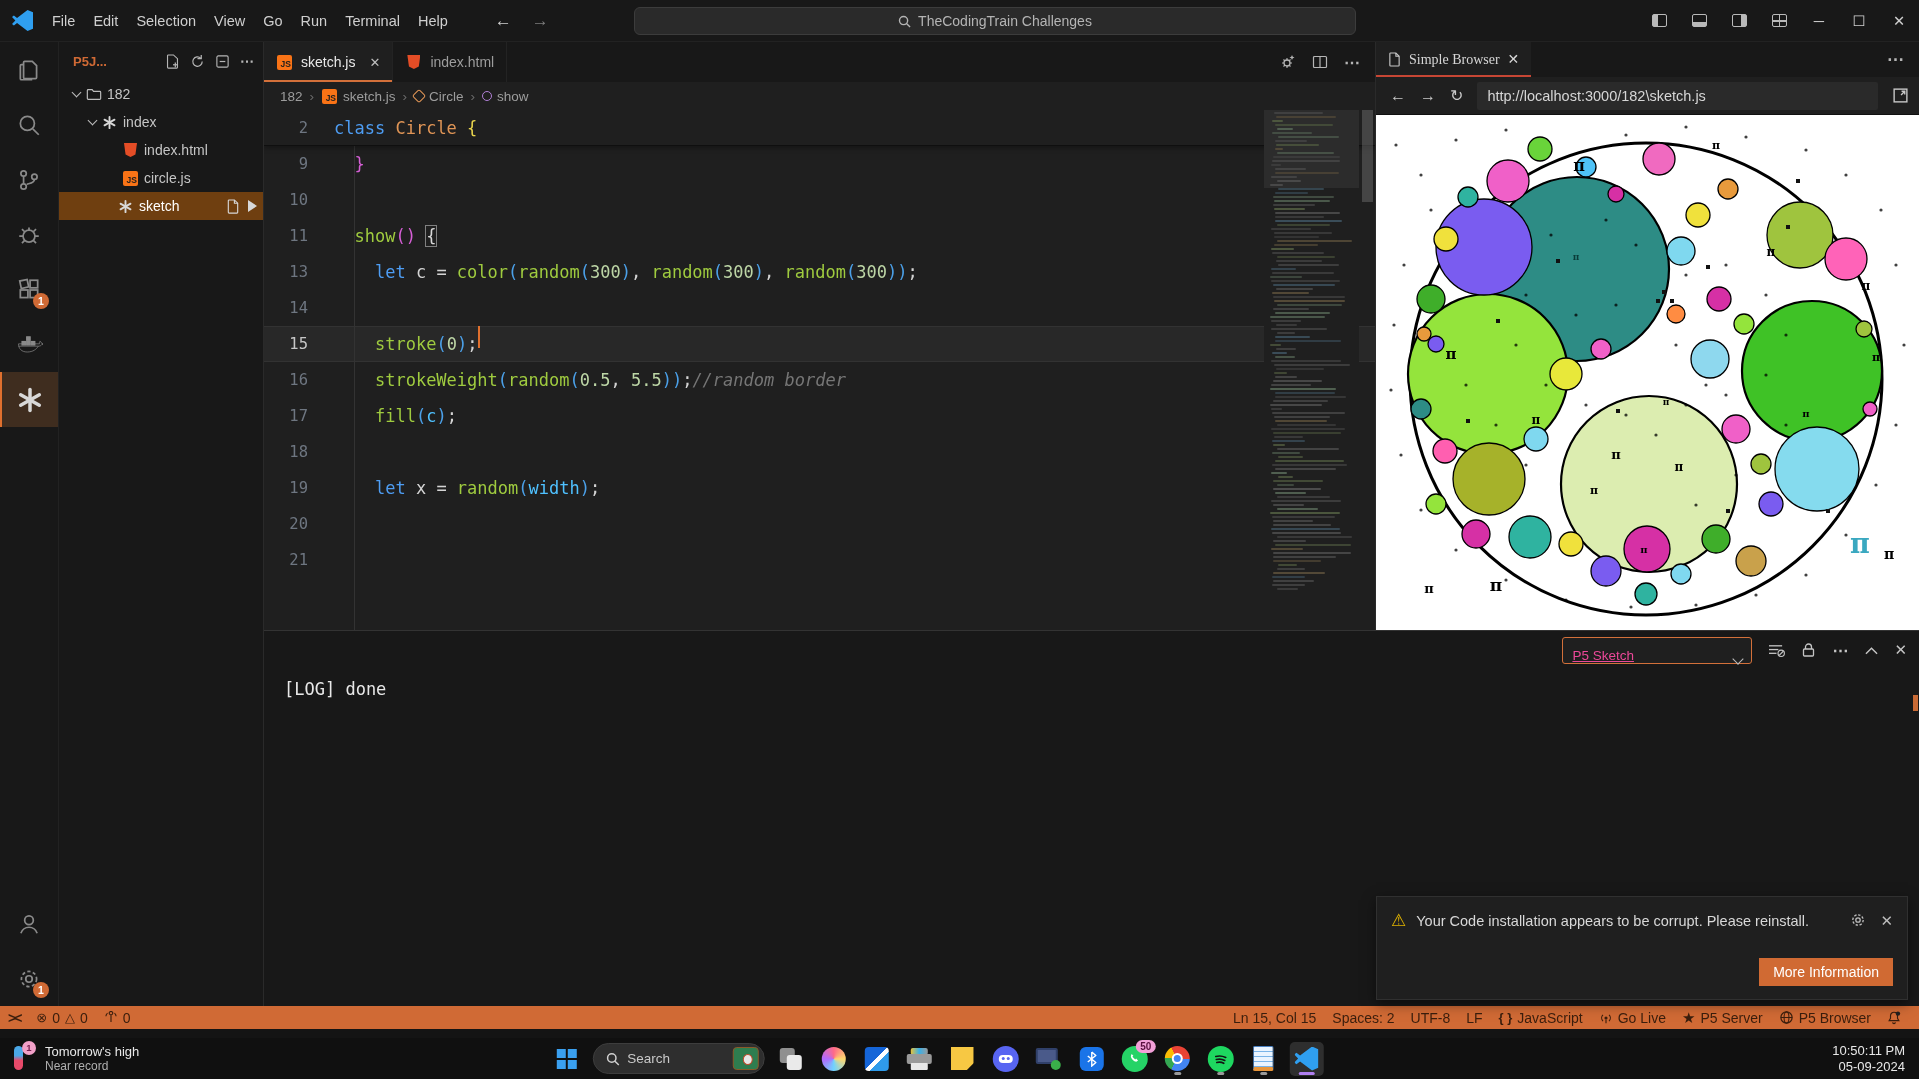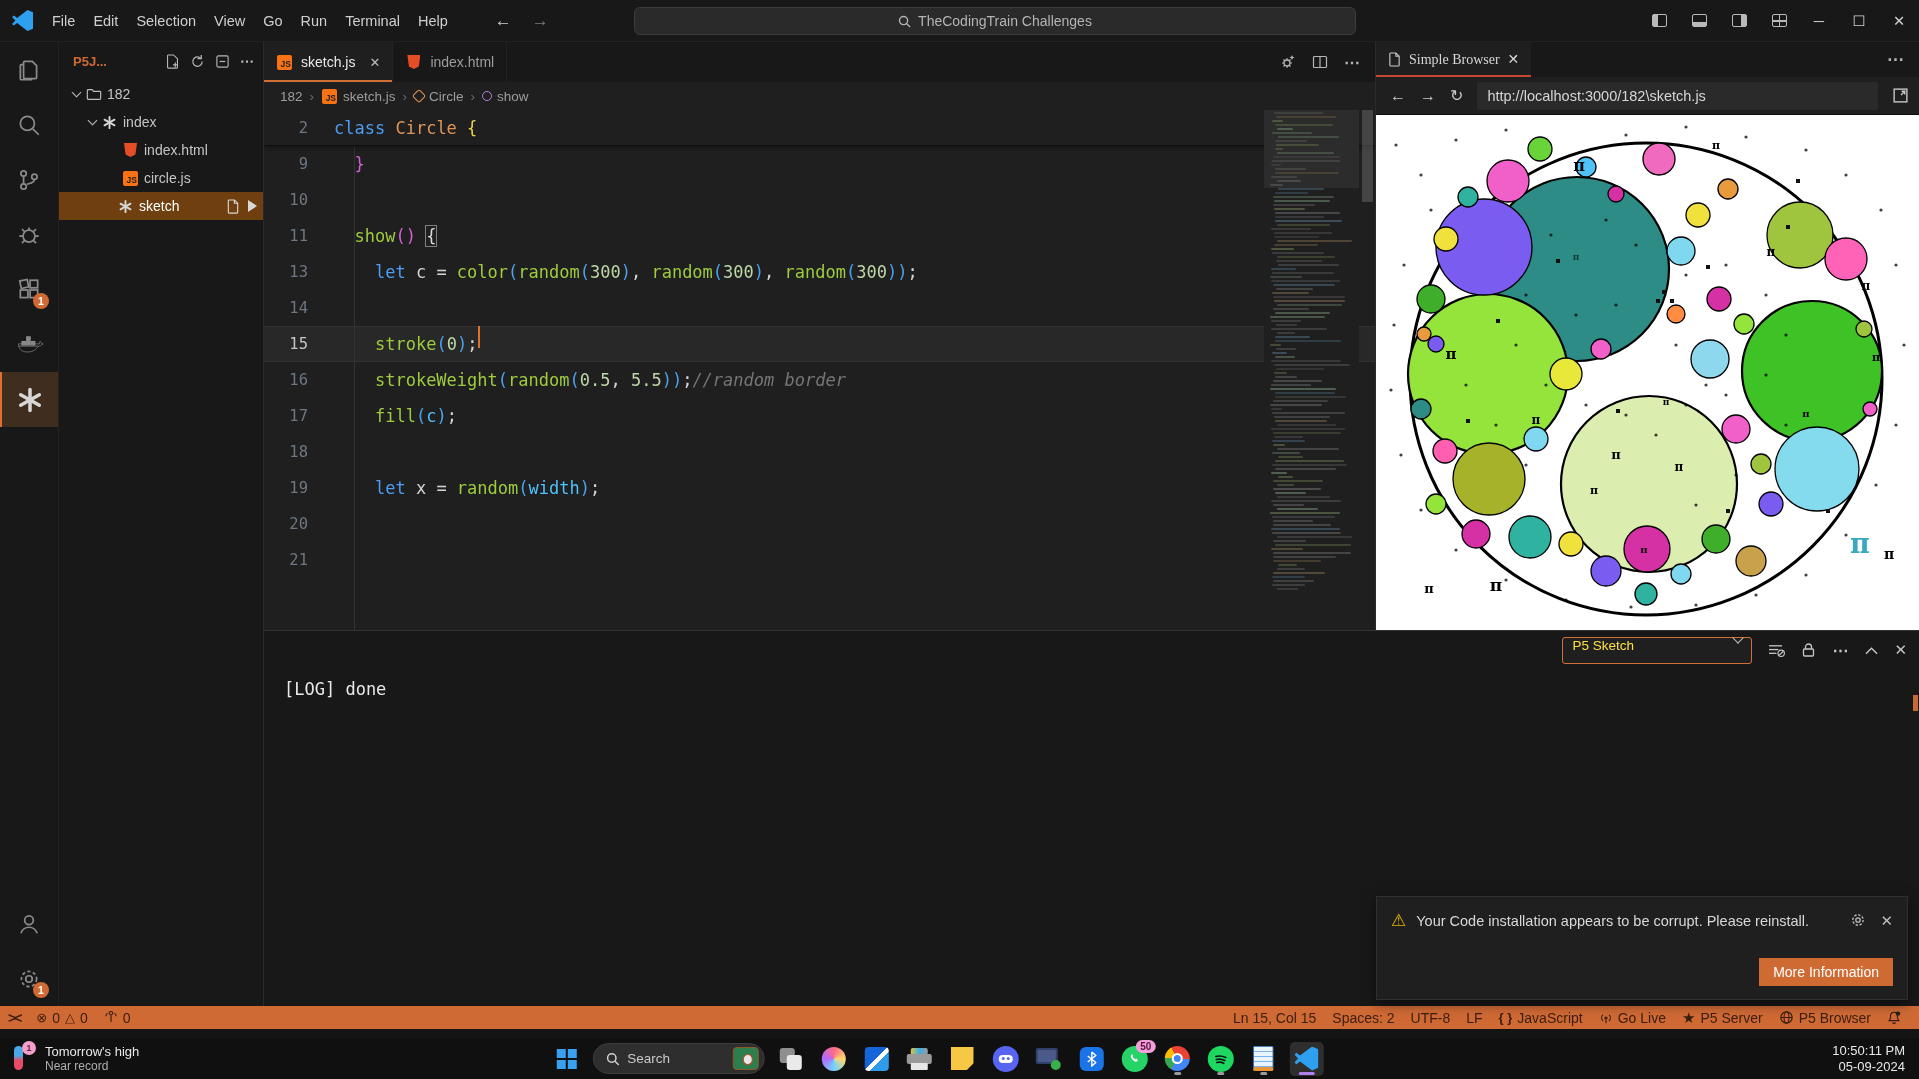--- a/index.html
+++ b/index.html
@@ -109,21 +109,21 @@
 
   
   #panel { height:376px; background:#181818; border-top:1px solid #333; position:relative; }
   .panel-head { height:38px; display:flex; align-items:center; padding:0 12px 0 18px; }
   .ptab { font-size:12.5px; letter-spacing:.4px; color:#9a9a9a; margin-right:28px; height:38px;
     display:flex; align-items:center; position:relative; }
   .ptab.active { color:#e8e8e8; }
   .ptab.active::after { content:""; position:absolute; left:0; right:0; bottom:6px; height:1.6px; background:#d3703a; }
   .panel-right { margin-left:auto; display:flex; align-items:center; gap:16px; color:#c5c5c5; }
   .pselect { width:190px; height:27px; border:1px solid #d3703a; border-radius:3px; background:#1f1f1f;
-    display:flex; align-items:flex-start; padding:0 9px; font-size:13.5px; color:#fde047; }
+    display:flex; align-items:flex-end; padding:0 9px; font-size:13.5px; color:#ec4899;text-decoration:underline; }
   .pselect .pchev { margin-left:auto; width:8px; height:8px; border-right:1.6px solid #bdbdbd;
     border-bottom:1.6px solid #bdbdbd; transform:rotate(45deg); margin-top:-4px; }
   .panel-body { padding:10px 0 0 20px; font-family:"DejaVu Sans Mono", monospace; font-size:17px; color:#e8e8e8; }
   .panel-scroll-fleck { position:absolute; right:1px; top:64px; width:5px; height:16px; background:#c96a35; }
 
   
   #statusbar { height:23px; background:#d06a35; color:#3a1e0d; display:flex; align-items:center;
     font-size:14px; padding:0 10px 0 0; flex:0 0 auto; }
   .st-item { display:flex; align-items:center; gap:5px; padding:0 8px; height:23px; }
   .st-left { display:flex; align-items:center; }

